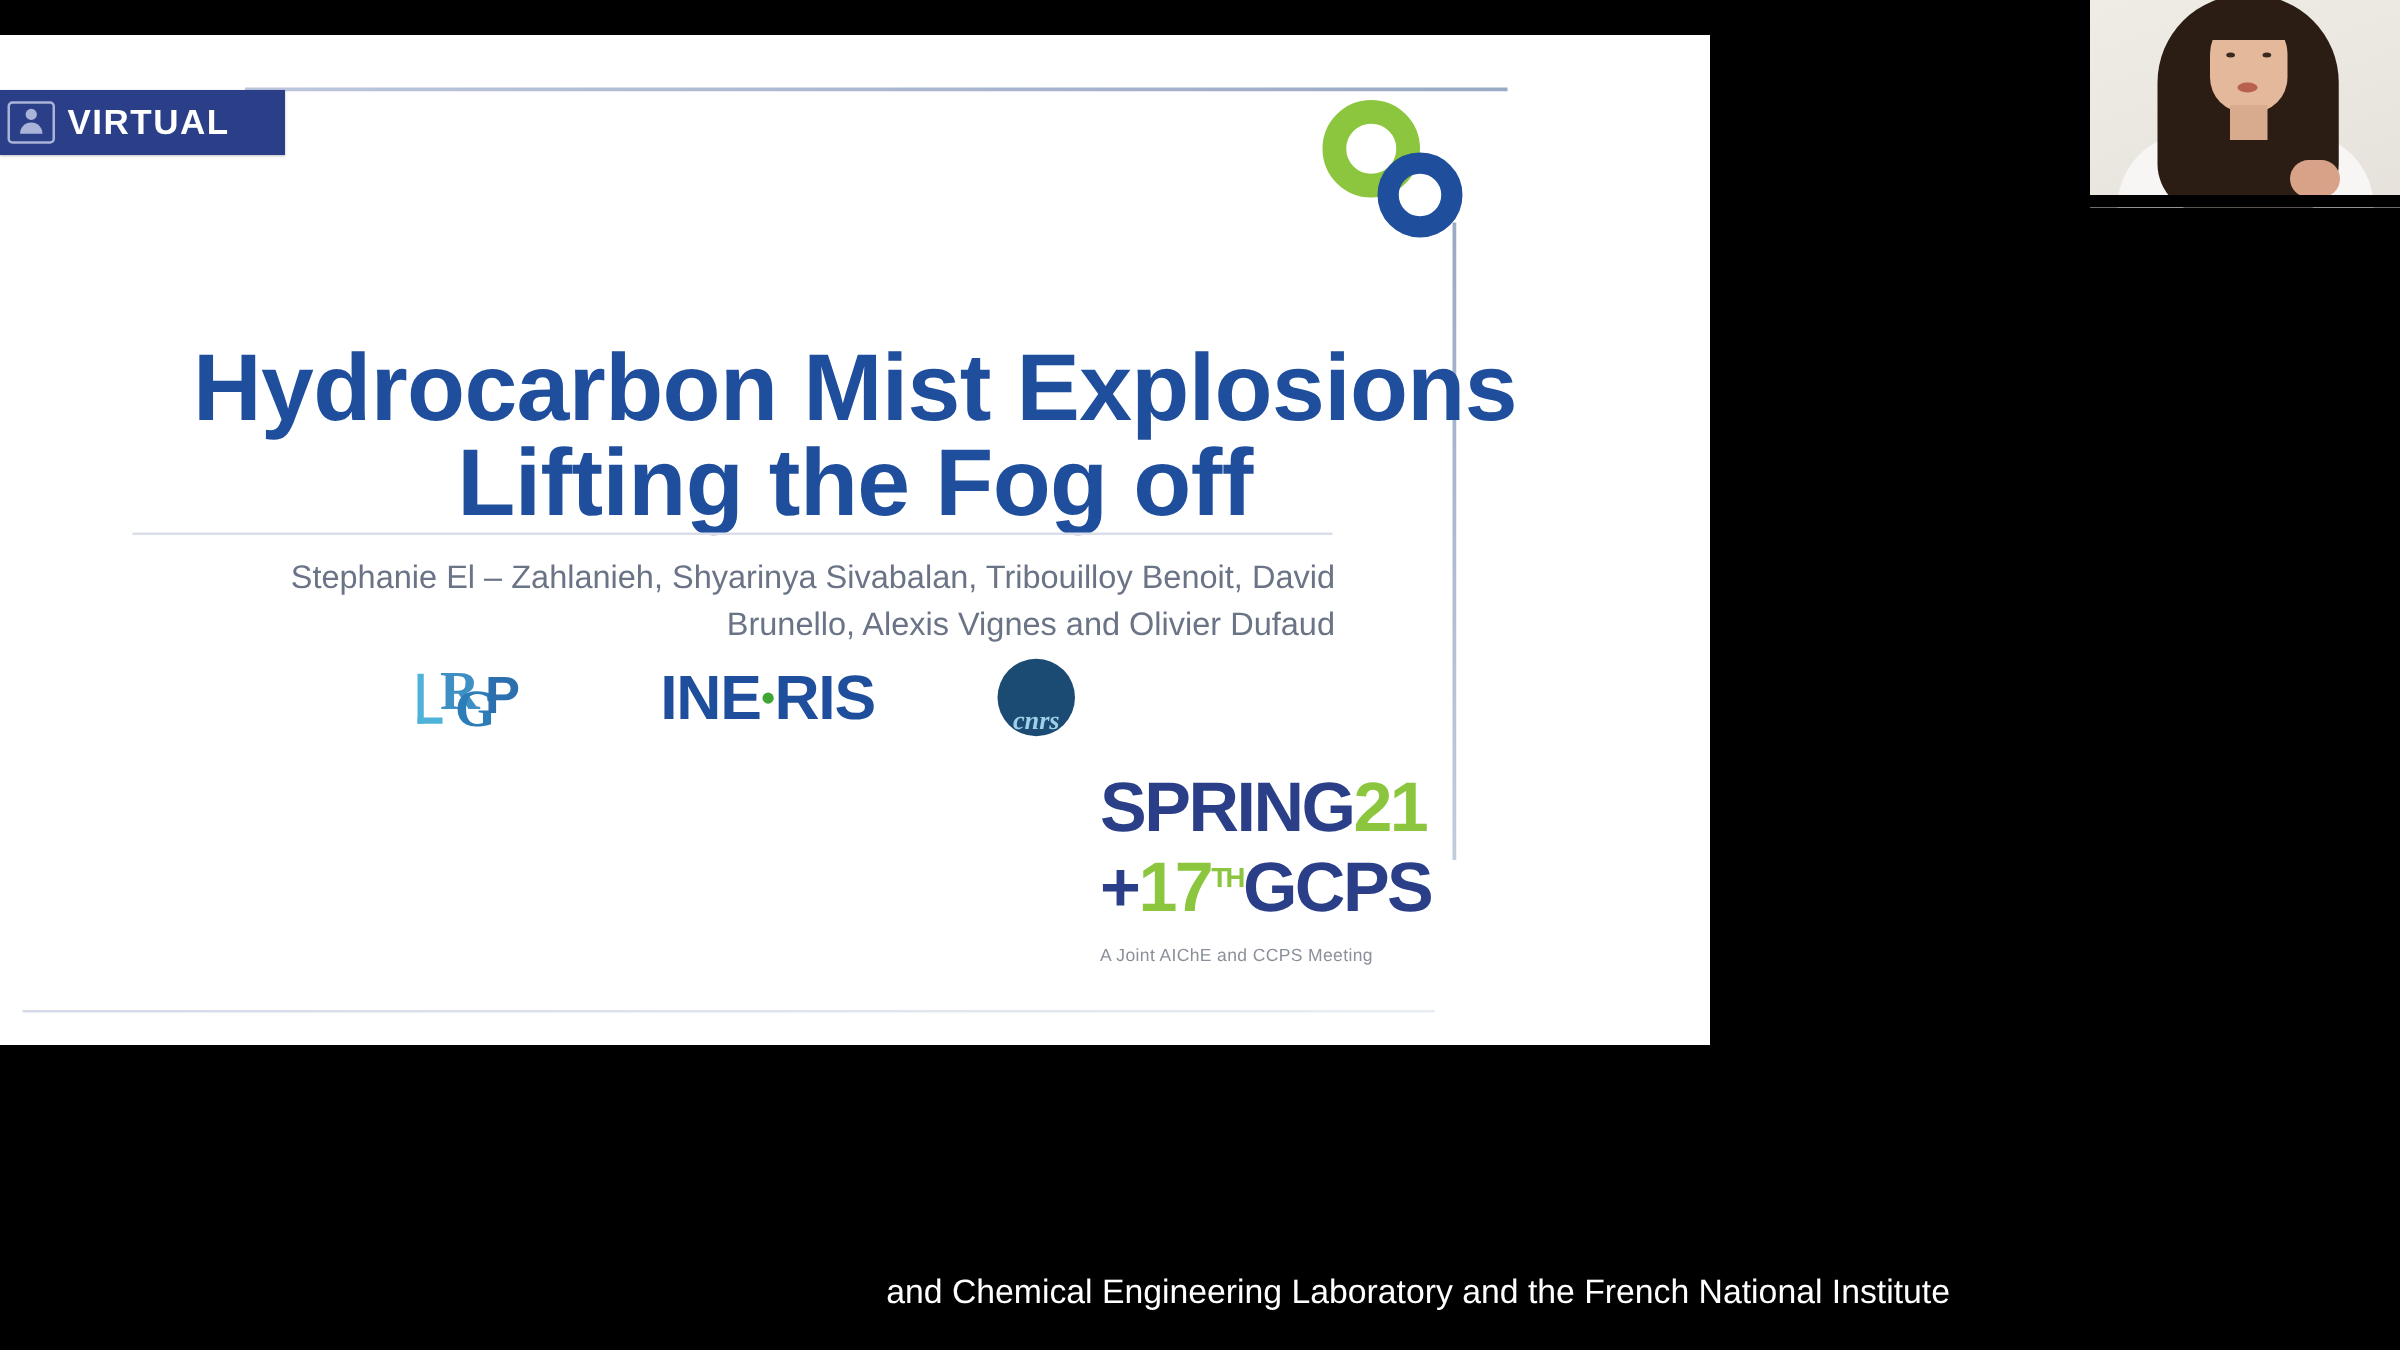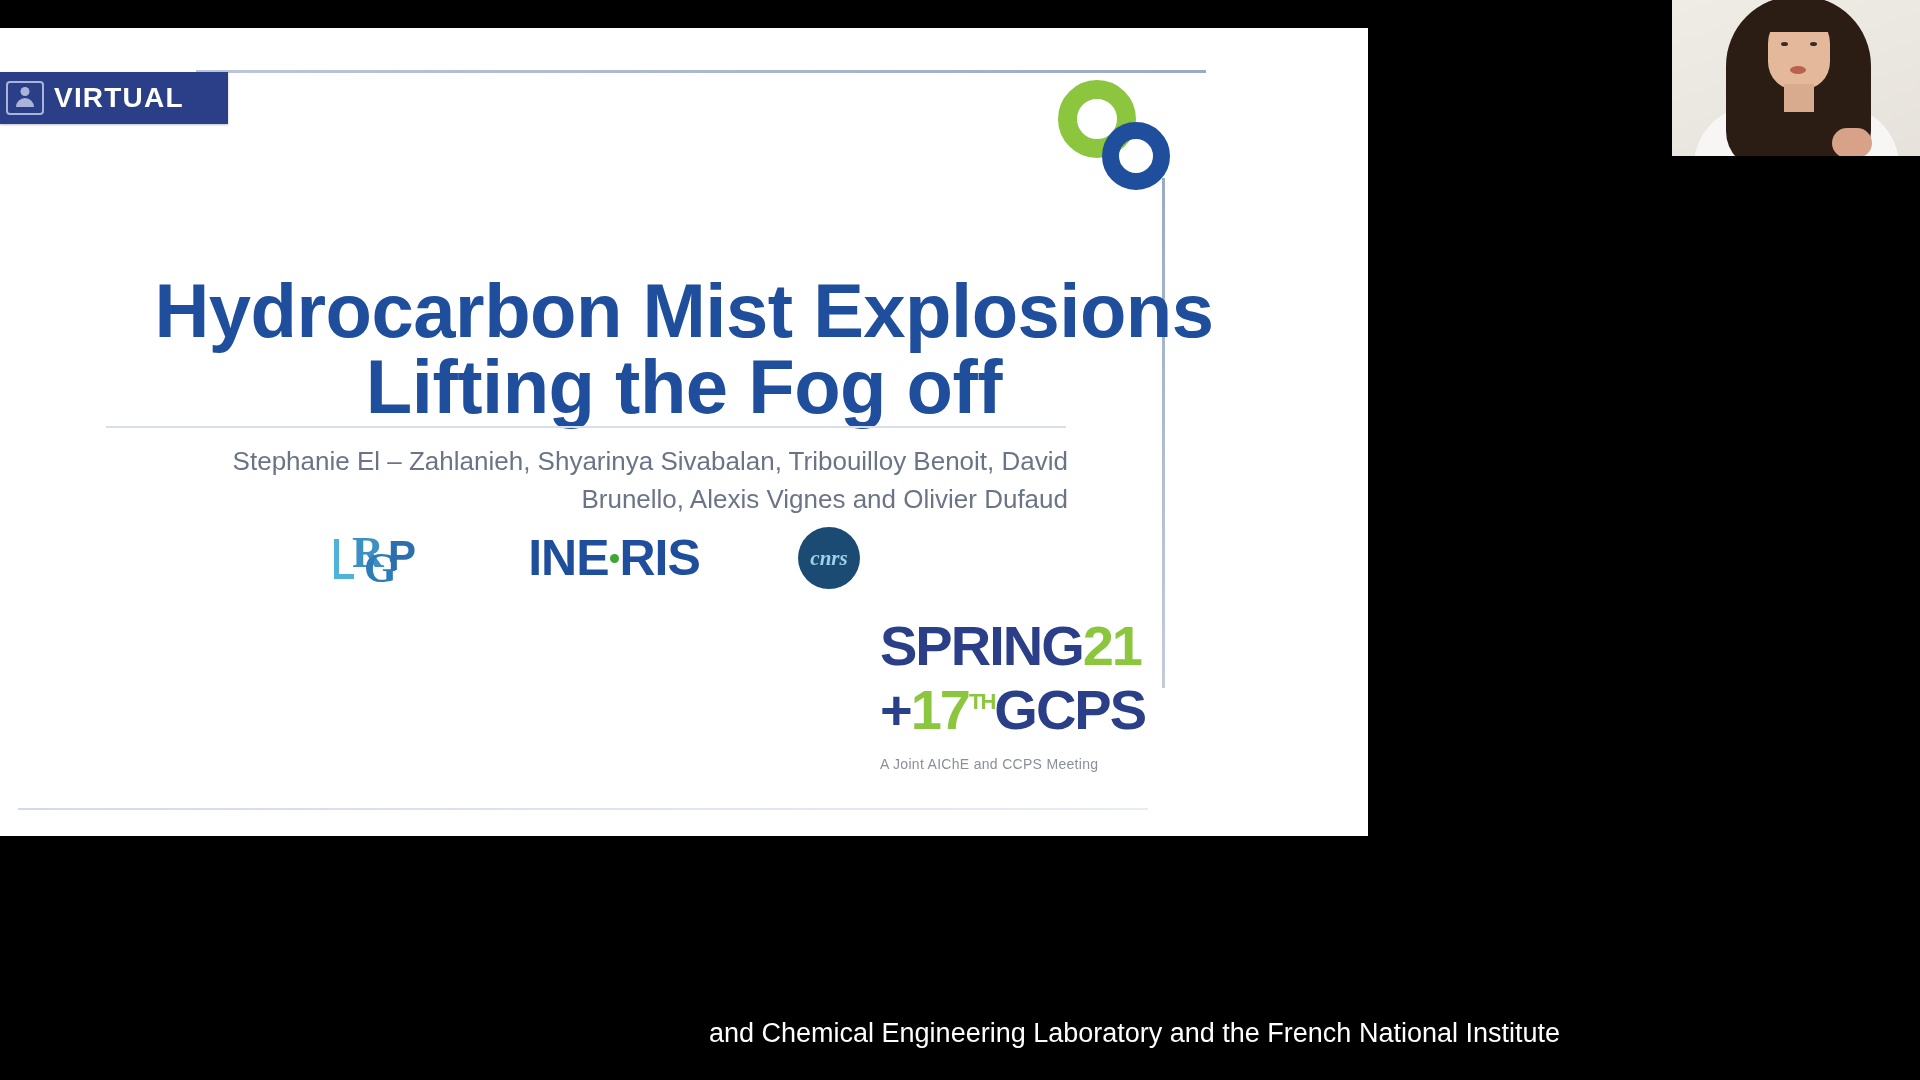--- a/index.html
+++ b/index.html
@@ -108,21 +108,21 @@
     font-size:50px;font-weight:bold;color:#1F4E9C;letter-spacing:-1px;
     font-family:"Liberation Sans",sans-serif;position:relative;
   }
   .ineris .dot{
     display:inline-block;width:9px;height:9px;border-radius:50%;
     background:#3FA535;vertical-align:middle;margin:0 1px 6px 1px;
   }
 
   .cnrs{
     width:62px;height:62px;border-radius:50%;background:#1B4A73;
-    display:flex;align-items:center;justify-content:center;
+    display:flex;align-items:flex-end;justify-content:center;
     color:#9fd0e8;font-size:21px;font-style:italic;font-weight:bold;
     font-family:"Liberation Serif",serif;
   }
 
   
   .spring{position:absolute;left:880px;top:590px;width:300px;}
   .spring .r1{
     font-size:56px;font-weight:bold;letter-spacing:-2px;line-height:1;
     font-family:"Liberation Sans",sans-serif;white-space:nowrap;
   }

